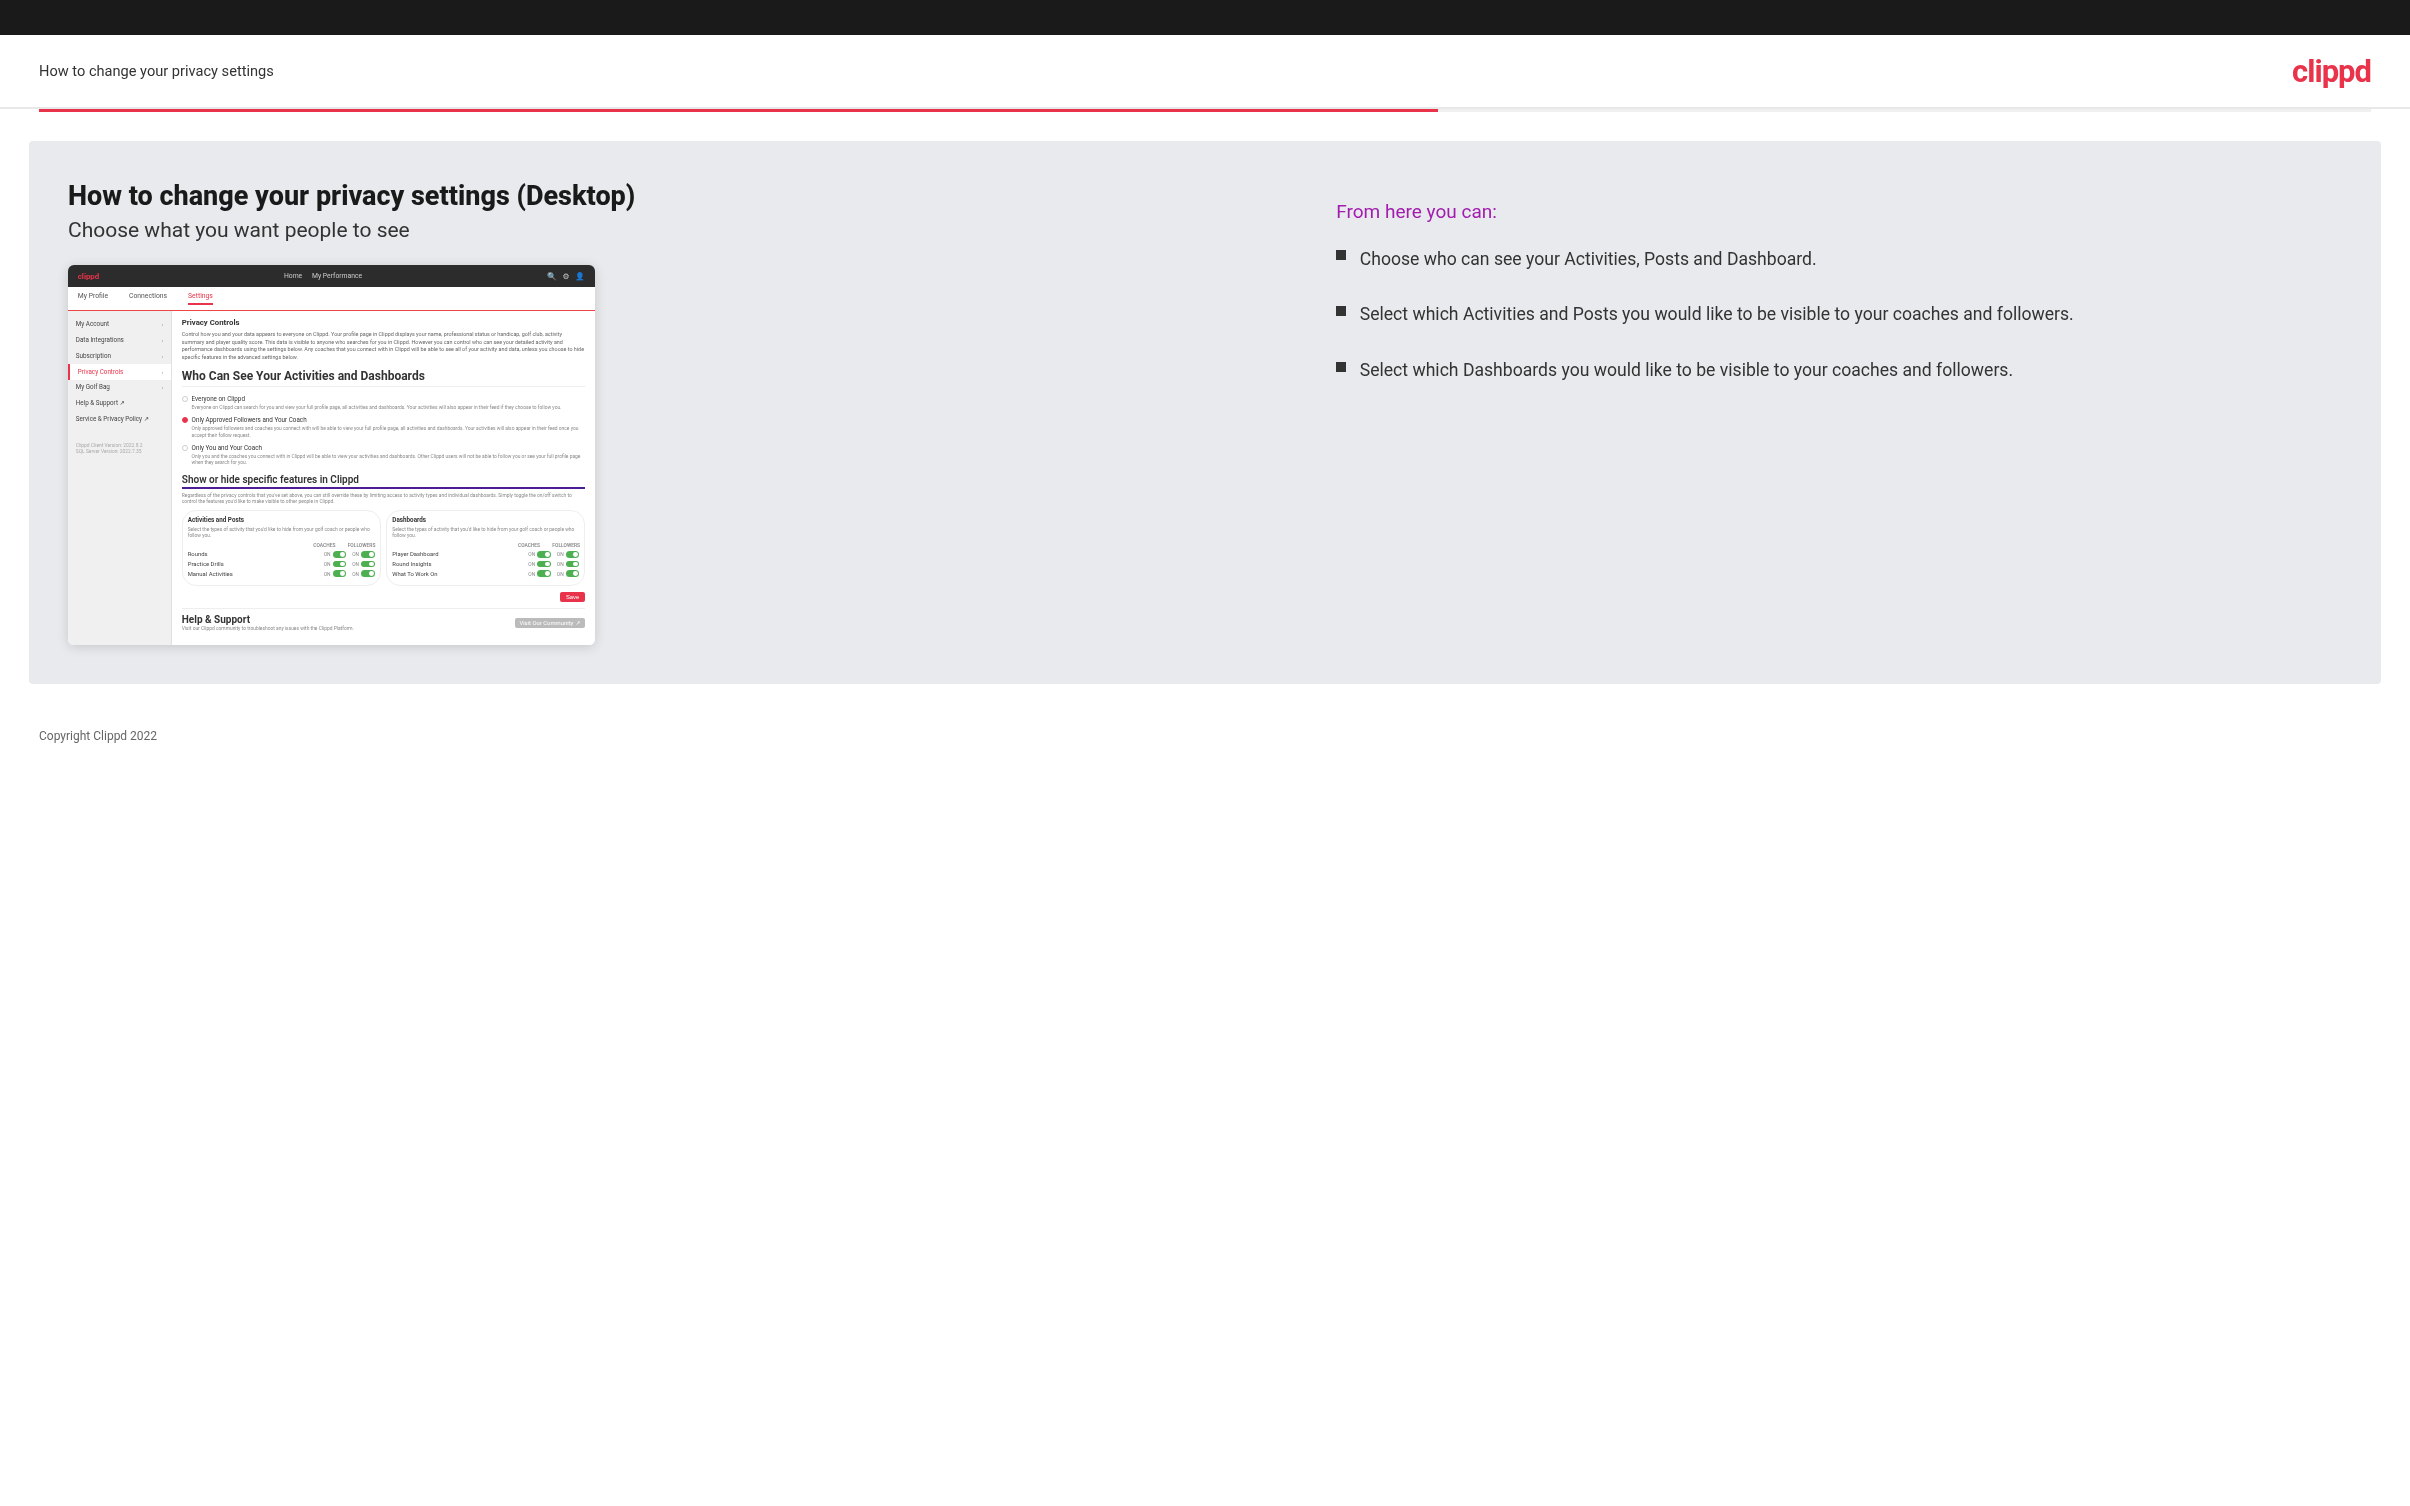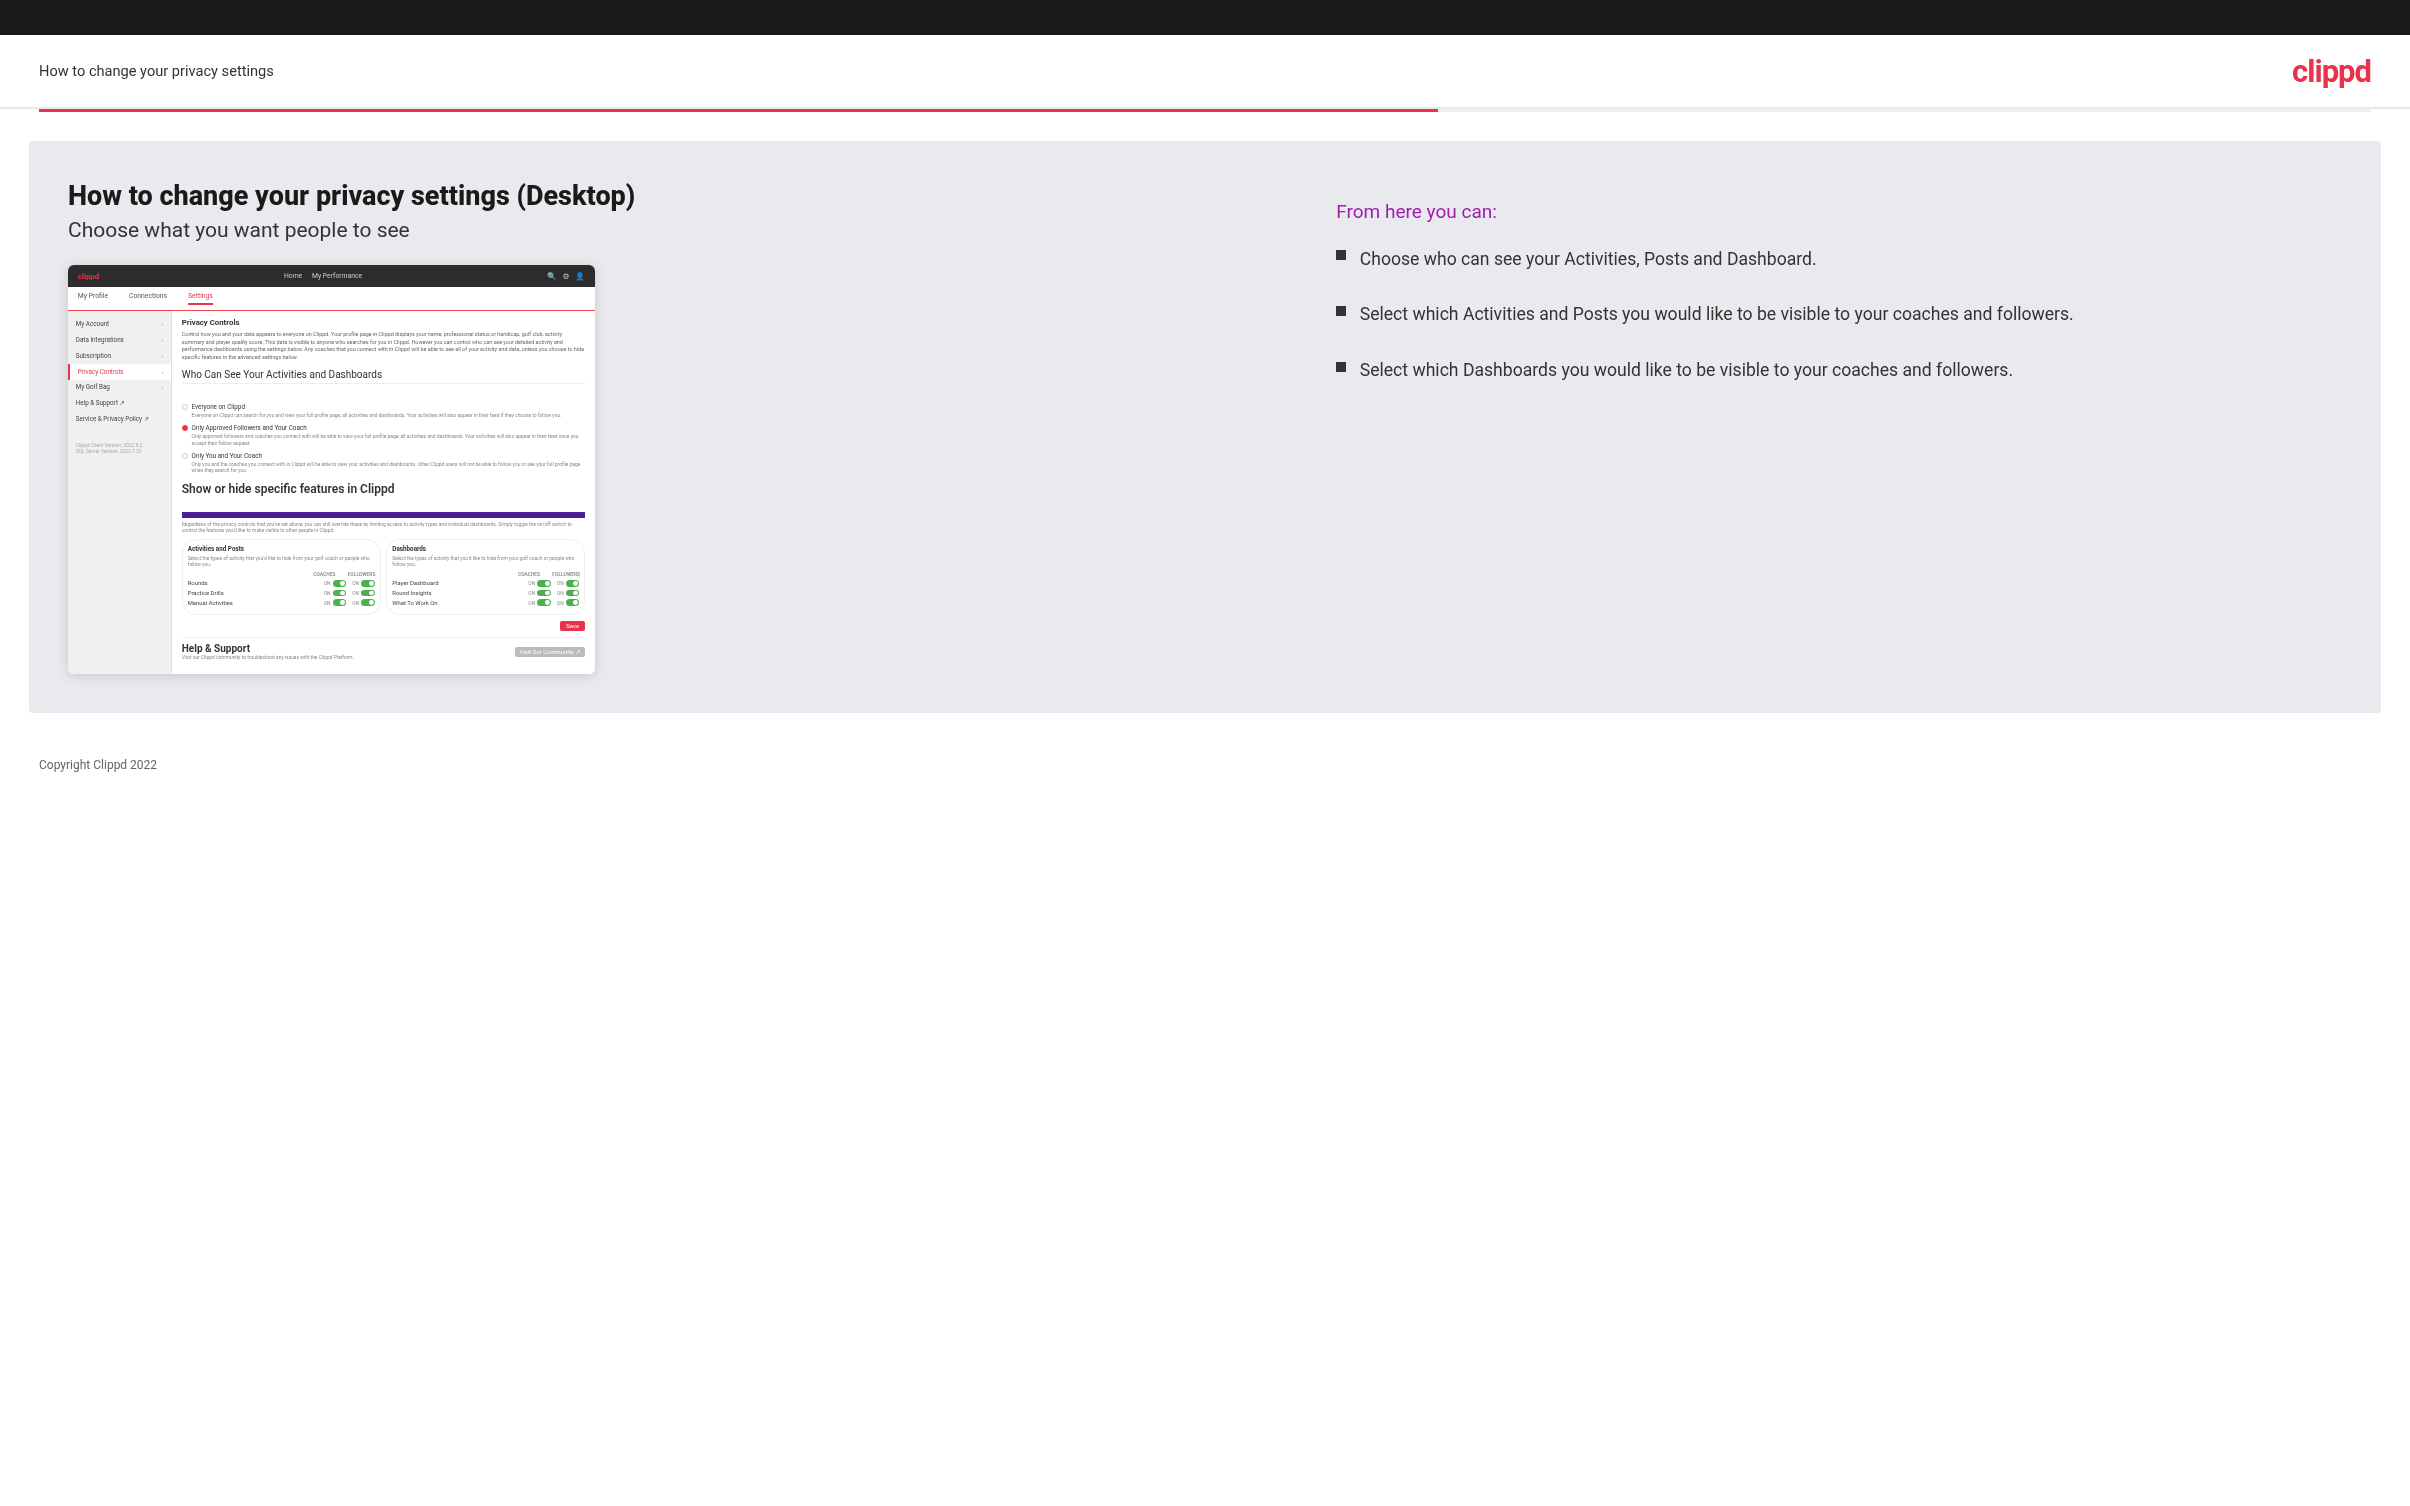--- a/index.html
+++ b/index.html
@@ -181,24 +181,24 @@
       color: #333;
       margin-bottom: 3.9px;
     }
     .mockup-section-desc {
       font-size: 5.4px;
       color: #666;
       line-height: 1.4;
       margin-bottom: 7.8px;
     }
     .mockup-who-title {
-      font-size: 10px;
-      font-weight: 400;
-      color: #333;
-      margin-bottom: 19px;
+      font-size: 12px;
+      font-weight: 700;
+      color: #333;
+      margin-bottom: 8px;
       border-bottom: 1px solid #eee;
       padding-bottom: 2.9px;
     }
     .mockup-radio-option {
       display: flex;
       gap: 3.9px;
       margin-bottom: 5.9px;
       align-items: flex-start;
     }
     .mockup-radio {
@@ -219,26 +219,26 @@
       font-weight: 400;
       color: #333;
       margin-bottom: 1px;
     }
     .mockup-radio-desc {
       font-size: 4.9px;
       color: #888;
       line-height: 1.3;
     }
     .mockup-show-hide-title {
-      font-size: 12px;
+      font-size: 10px;
       font-weight: 600;
       color: #333;
       margin: 7.8px 0 2.9px 0;
-      border-bottom: 6px solid #4c1d95;
-      padding-bottom: 16px;
+      border-bottom: 2px solid #4c1d95;
+      padding-bottom: 2px;
     }
     .mockup-show-hide-desc {
       font-size: 4.9px;
       color: #888;
       margin-bottom: 5.9px;
       line-height: 1.3;
     }
     .mockup-toggle-section {
       display: flex;
       gap: 5.9px;

